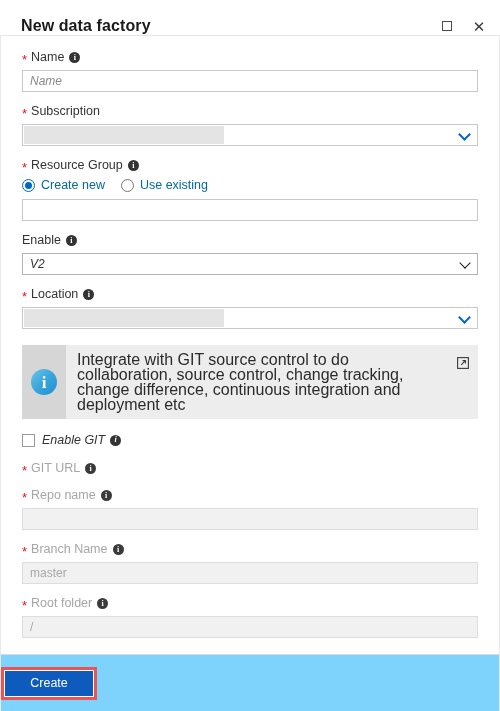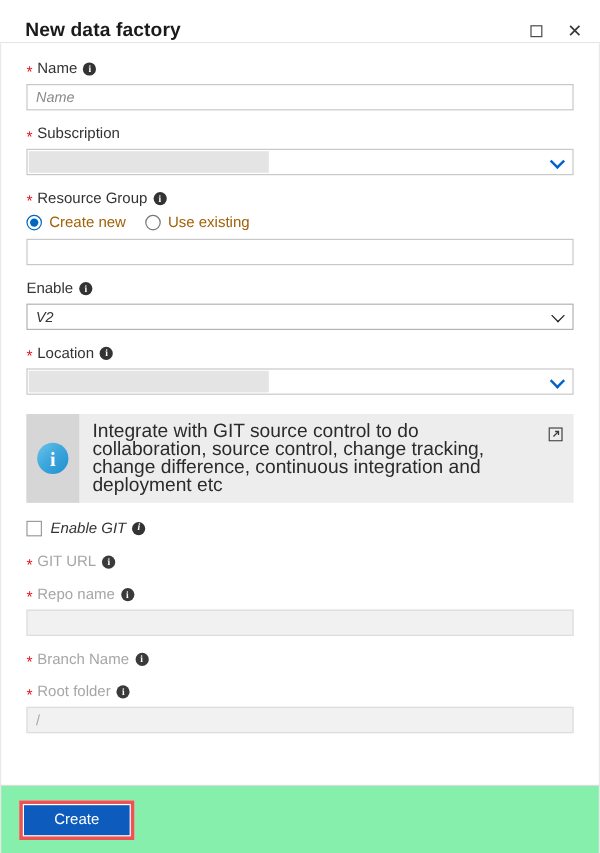--- a/index.html
+++ b/index.html
@@ -228,21 +228,21 @@
     top: 50%;
     width: 7px;
     height: 7px;
     margin-left: -3.5px;
     margin-top: -3.5px;
     border-radius: 50%;
     background: #0067c0;
   }
   .radio-label {
     font-size: 12.5px;
-    color: #a16207;
+    color: #0369a1;
   }
 
   
   .banner {
     display: flex;
     background: #ededed;
     margin-bottom: 14px;
     margin-top: 16px;
     min-height: 44px;
     position: relative;
@@ -306,24 +306,23 @@
     color: #333333;
     display: flex;
     align-items: center;
   }
 
   
   .footer {
     position: relative;
     height: 56px;
     box-sizing: border-box;
-    background: #86efac;
-    display: flex;
-    align-items: center;
-    padding-left: 15px;
+    background: #7dd3fc;
+    display: flex;
+    align-items: center;
     border-left: 1px solid #e8e8e8;
     border-right: 1px solid #e8e8e8;
   }
   .create-wrap {
     border: 3px solid #ee5353;
     padding: 1px;
     background: #ffffff;
     display: inline-block;
     line-height: 0;
   }
@@ -469,20 +468,21 @@
       </div>
       <input class="text-input disabled" type="text" disabled="" placeholder="" style="">
     </div>
 
     <div class="field">
       <div class="field-label disabled">
         <span class="req-star">*</span>
         <span>Branch Name</span>
         <span class="info-dot disabled">i</span>
       </div>
+      <input class="text-input disabled plain-ph" type="text" disabled="" placeholder="master" style="">
     </div>
 
     <div class="field">
       <div class="field-label disabled">
         <span class="req-star">*</span>
         <span>Root folder</span>
         <span class="info-dot disabled">i</span>
       </div>
       <input class="text-input disabled plain-ph" type="text" disabled="" placeholder="/" style="">
     </div>

